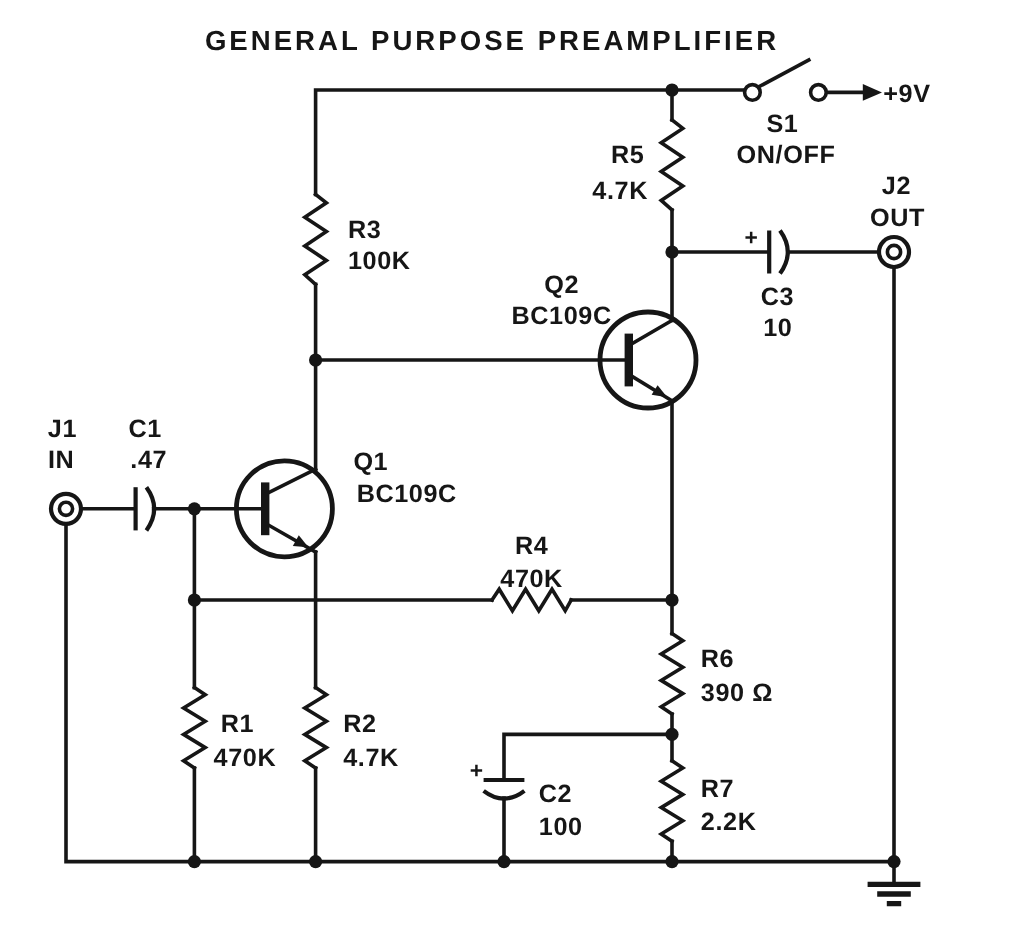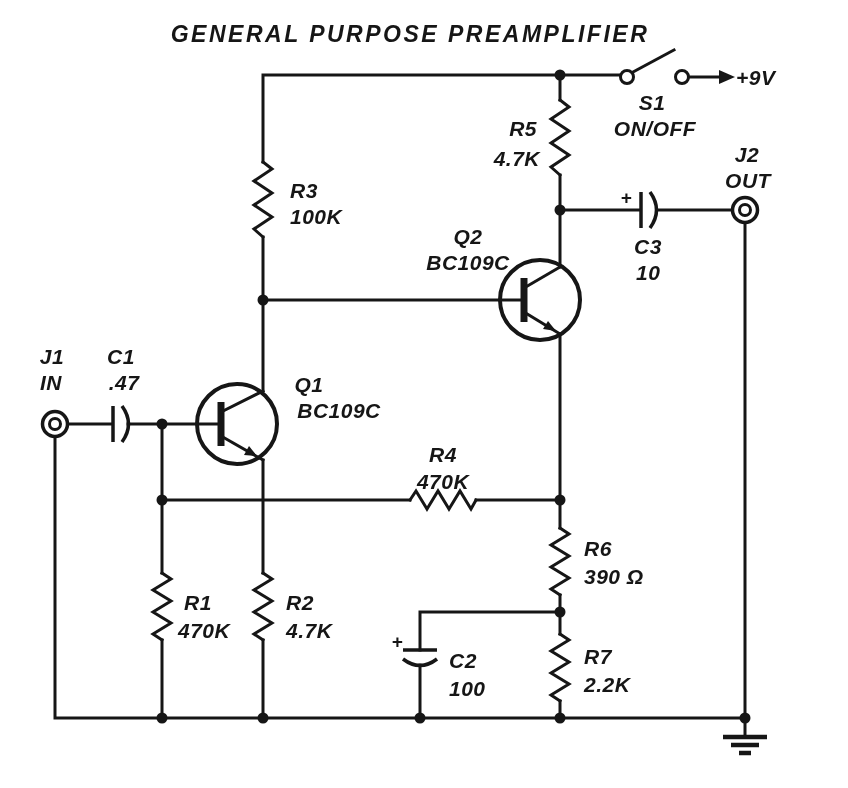--- a/index.html
+++ b/index.html
@@ -4,21 +4,20 @@
 <style>
   * { margin: 0; padding: 0; box-sizing: border-box; }
   html, body { background: var(--bg, #ffffff); }
   .page {
     position: relative;
     width: 848px;
     height: 788px;
     background: var(--bg, #ffffff);
     font-family: "Liberation Sans", sans-serif;
     overflow: hidden;
-    font-style: italic;
   }
   svg { display: block; }
   .wire {
     stroke: var(--ink, #161616);
     stroke-width: 3;
     fill: none;
     stroke-linecap: square;
     stroke-linejoin: miter;
   }
   .zigzag {

